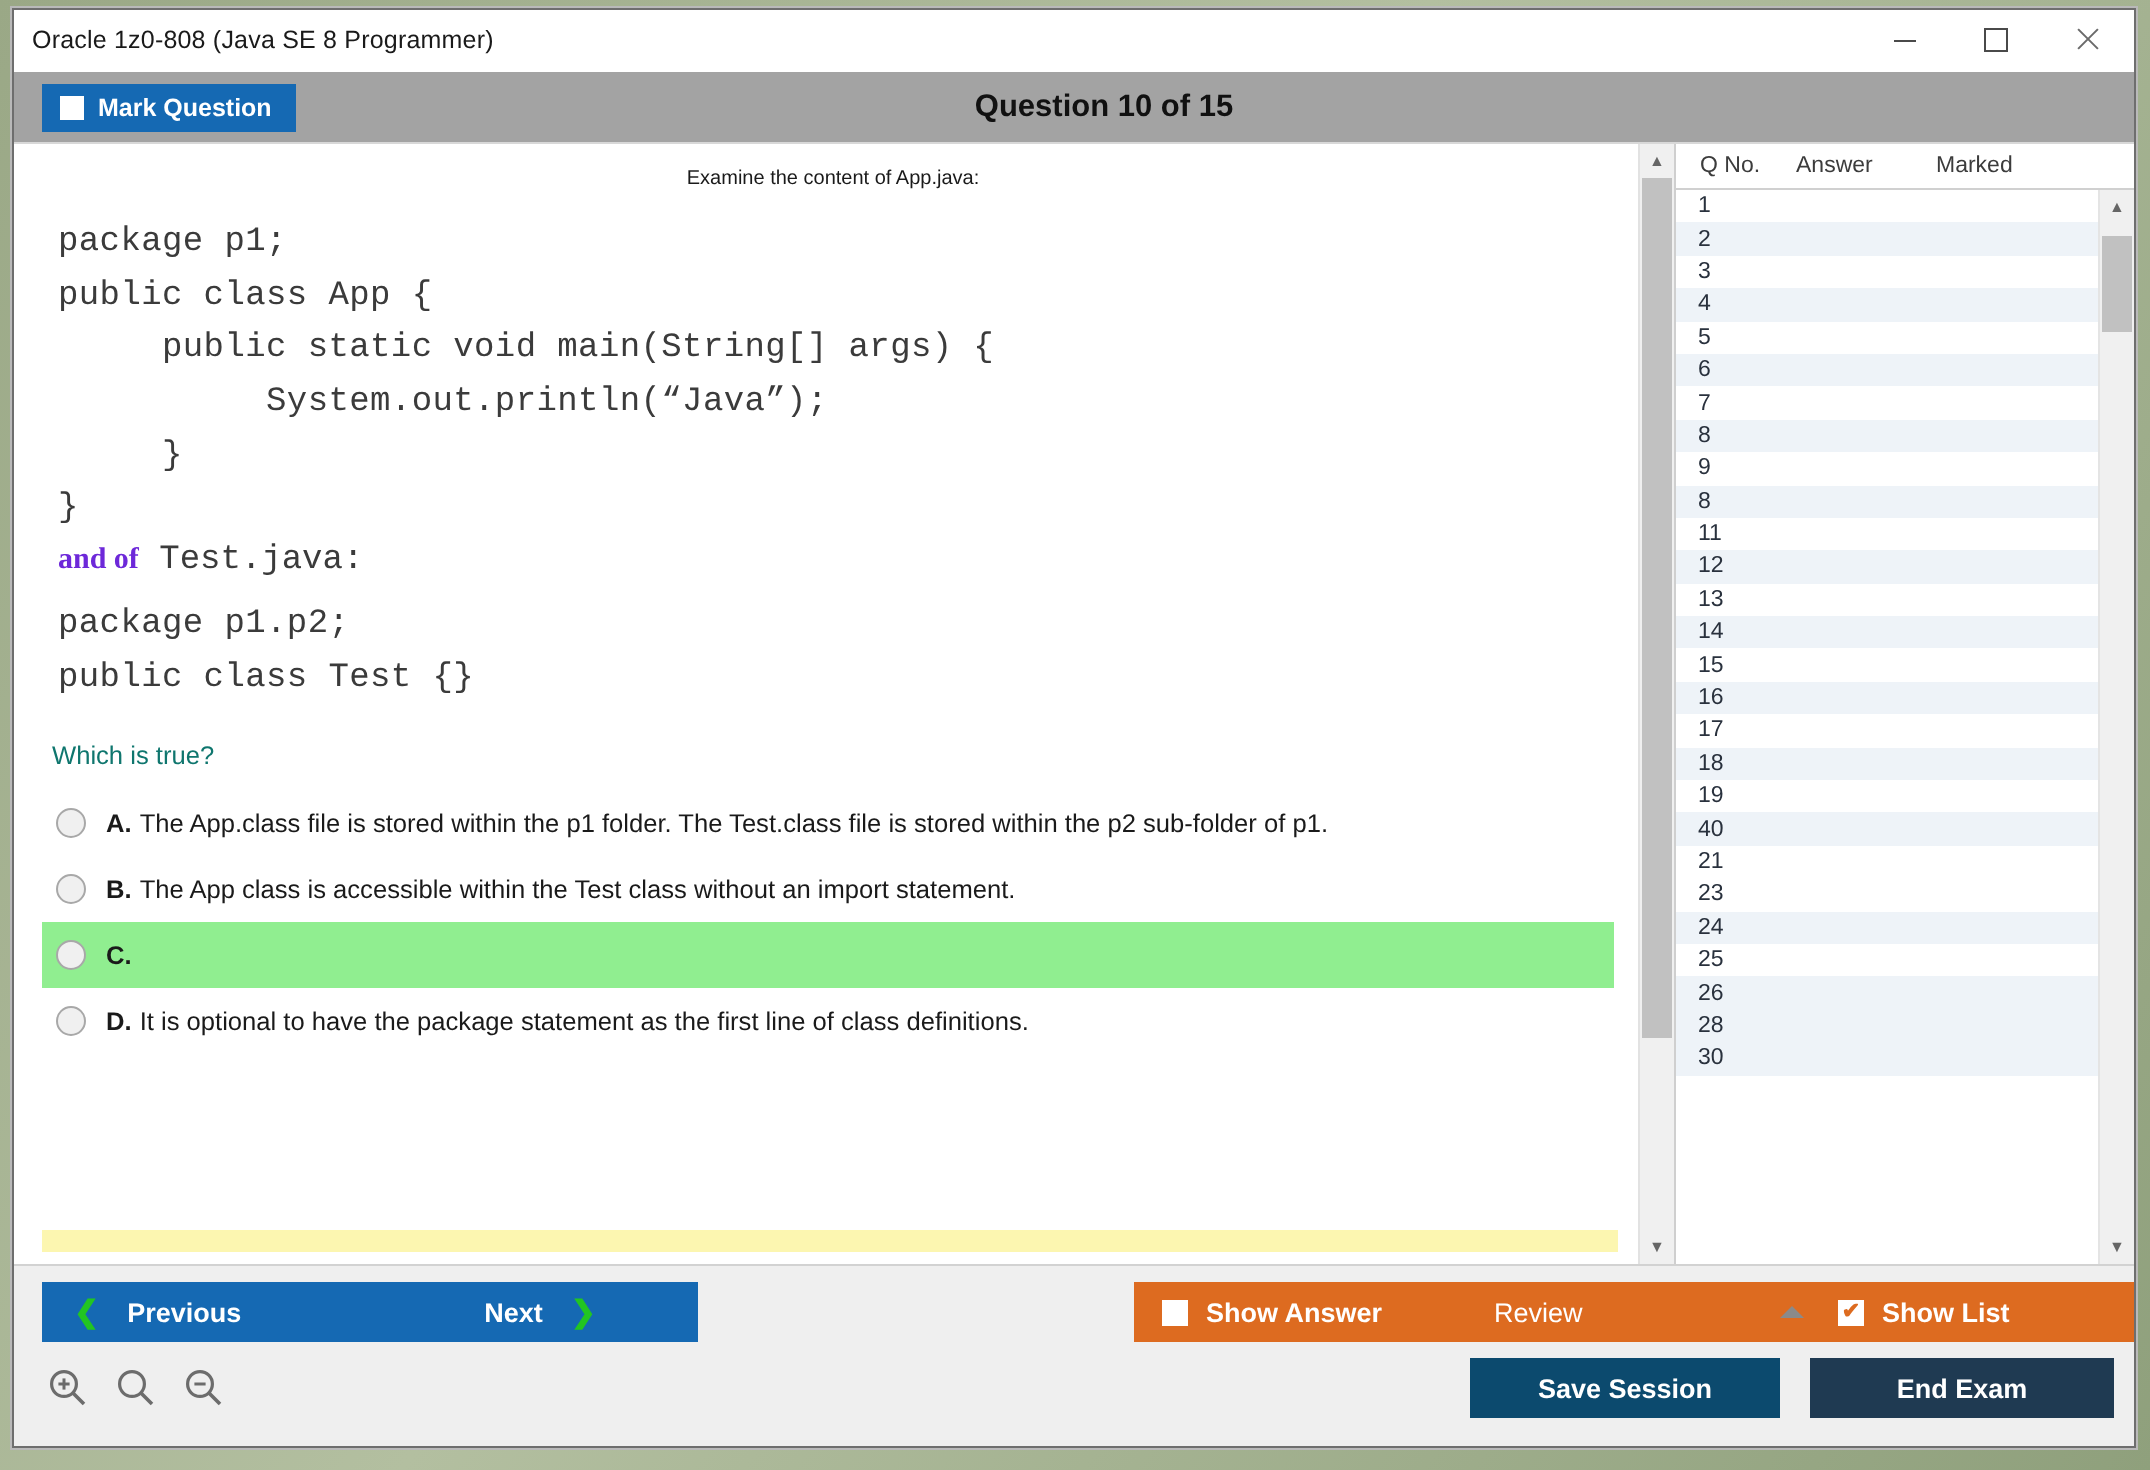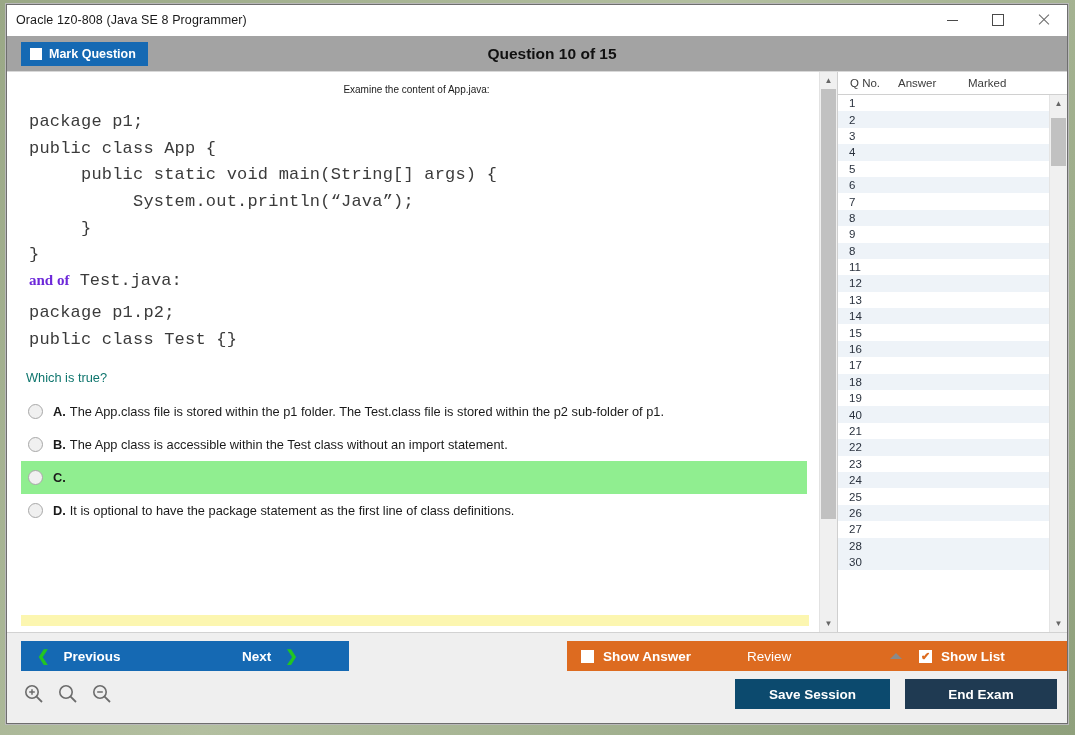--- a/index.html
+++ b/index.html
@@ -510,47 +510,37 @@
               <div class="lrow alt">
                 <span class="c-q">40</span>
                 <span class="c-a"></span>
                 <span class="c-m"></span>
               </div>
               <div class="lrow">
                 <span class="c-q">21</span>
                 <span class="c-a"></span>
                 <span class="c-m"></span>
               </div>
-              <div class="lrow alt">
-                <span class="c-q">22</span>
-                <span class="c-a"></span>
-                <span class="c-m"></span>
-              </div>
               <div class="lrow">
                 <span class="c-q">23</span>
                 <span class="c-a"></span>
                 <span class="c-m"></span>
               </div>
               <div class="lrow alt">
                 <span class="c-q">24</span>
                 <span class="c-a"></span>
                 <span class="c-m"></span>
               </div>
               <div class="lrow">
                 <span class="c-q">25</span>
                 <span class="c-a"></span>
                 <span class="c-m"></span>
               </div>
               <div class="lrow alt">
                 <span class="c-q">26</span>
-                <span class="c-a"></span>
-                <span class="c-m"></span>
-              </div>
-              <div class="lrow">
-                <span class="c-q">27</span>
                 <span class="c-a"></span>
                 <span class="c-m"></span>
               </div>
               <div class="lrow alt">
                 <span class="c-q">28</span>
                 <span class="c-a"></span>
                 <span class="c-m"></span>
               </div>
               <div class="lrow alt">
                 <span class="c-q">30</span>

